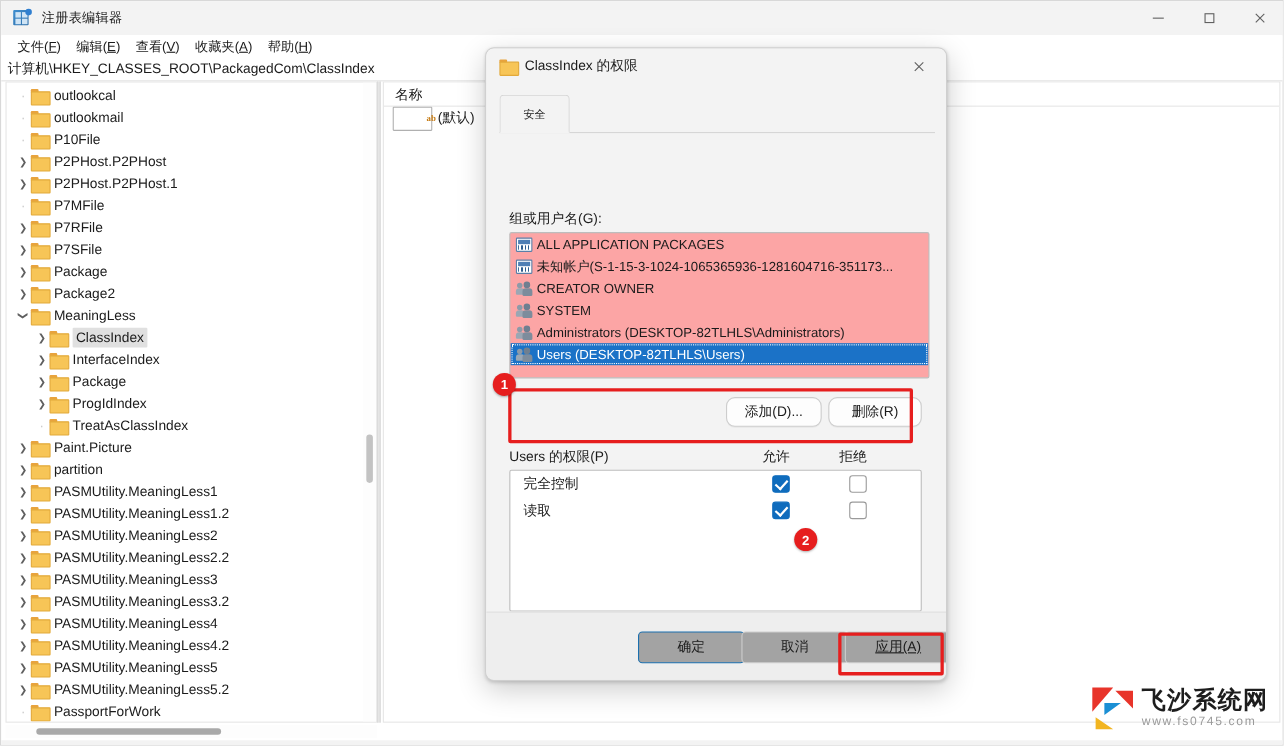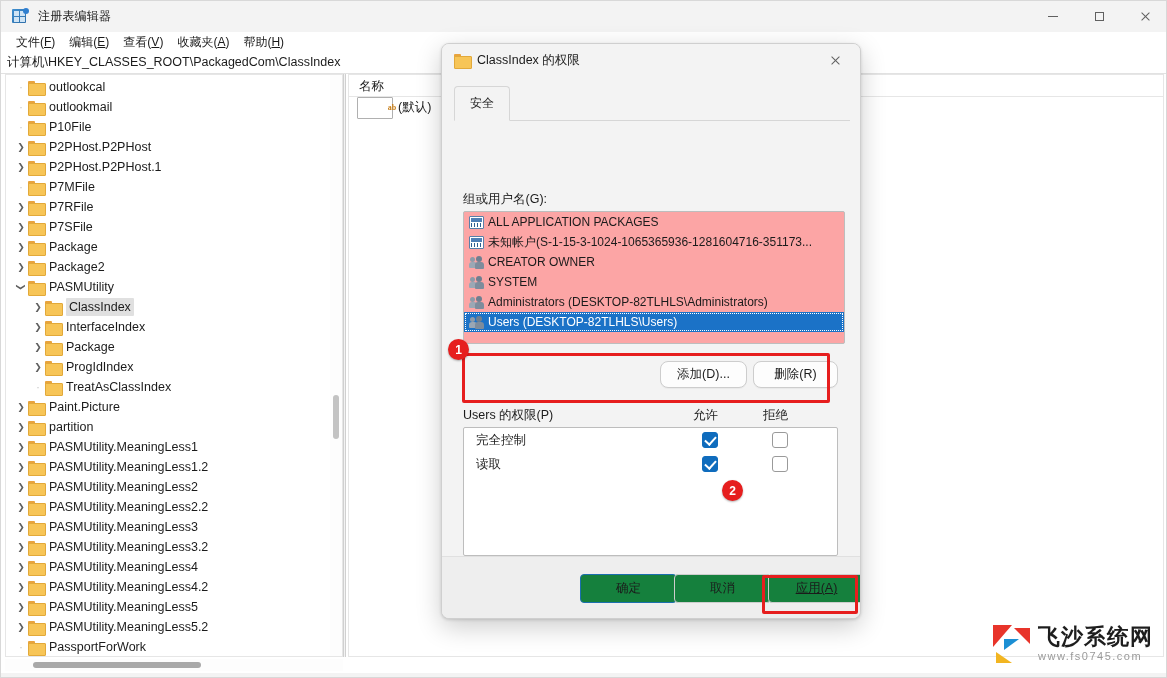--- a/index.html
+++ b/index.html
@@ -191,26 +191,26 @@
 
   .dlg-body {
     position: absolute; left: 0; top: 32px; width: 420px; height: 512px;
     background: #f3f3f3;
   }
   .tabstrip {
     position: absolute; left: 12px; top: 44px; width: 396px; height: 1px;
     border-bottom: 1px solid #d6d6d6;
   }
   .tab {
-    position: absolute; left: 12px; top: 10px; width: 56px; height: 35px;
+    position: absolute; left: 12px; top: 10px; width: 64px; height: 35px;
     background: #f3f3f3;
     border: 1px solid #d6d6d6; border-bottom: 1px solid #f3f3f3;
     border-radius: 4px 4px 0 0;
     display: flex; align-items: center; justify-content: center;
-    font-size: 12px; color: #1b1b1b;
+    font-size: 10px; color: #1b1b1b;
     z-index: 2;
   }
 
   .fld-label {
     position: absolute; font-size: 12.5px; color: #1b1b1b;
   }
   .lbl-groups { left: 21px; top: 115px; }
 
   .listbox {
     position: absolute; left: 21px; top: 135px; width: 382px; height: 133px;
@@ -297,21 +297,21 @@
     position: absolute; left: 21px; top: 489px; font-size: 12.5px; color: #1b1b1b;
   }
   .btn-adv { left: 280px; top: 490px; width: 100px; height: 28px; }
 
   .dlg-footer {
     position: absolute; left: 0; bottom: 0; width: 420px; height: 62px;
     background: #eeeeee; border-top: 1px solid #e0e0e0;
   }
   .fbtn {
     position: absolute; top: 17px; height: 29px; width: 97px;
-    background: #15803d; border: 1px solid #cdcdcd; border-radius: 4px;
+    background: #a3a3a3; border: 1px solid #cdcdcd; border-radius: 4px;
     font-size: 12.5px; color: #1b1b1b;
     display: flex; align-items: center; justify-content: center;
   }
   .fbtn.primary { border: 1px solid #1b6fae; }
   .fbtn-ok { left: 138px; }
   .fbtn-cancel { left: 232px; }
   .fbtn-apply { left: 326px; text-decoration: underline; }
 
   
   .hl-box {
@@ -447,21 +447,21 @@
           <span class="tlabel">Package</span>
         </div>
         <div class="tnode" style="padding-left: 8px;">
           <div class="twist">❯</div>
           <div class="folder"></div>
           <span class="tlabel">Package2</span>
         </div>
         <div class="tnode" style="padding-left: 8px;">
           <div class="twist" style="transform: rotate(90deg);">❯</div>
           <div class="folder"></div>
-          <span class="tlabel">PASMUtility</span>
+          <span class="tlabel">MeaningLess</span>
         </div>
         <div class="tnode selected" style="padding-left: 25px;">
           <div class="twist">❯</div>
           <div class="folder"></div>
           <span class="tlabel">ClassIndex</span>
         </div>
         <div class="tnode" style="padding-left: 25px;">
           <div class="twist">❯</div>
           <div class="folder"></div>
           <span class="tlabel">InterfaceIndex</span>

